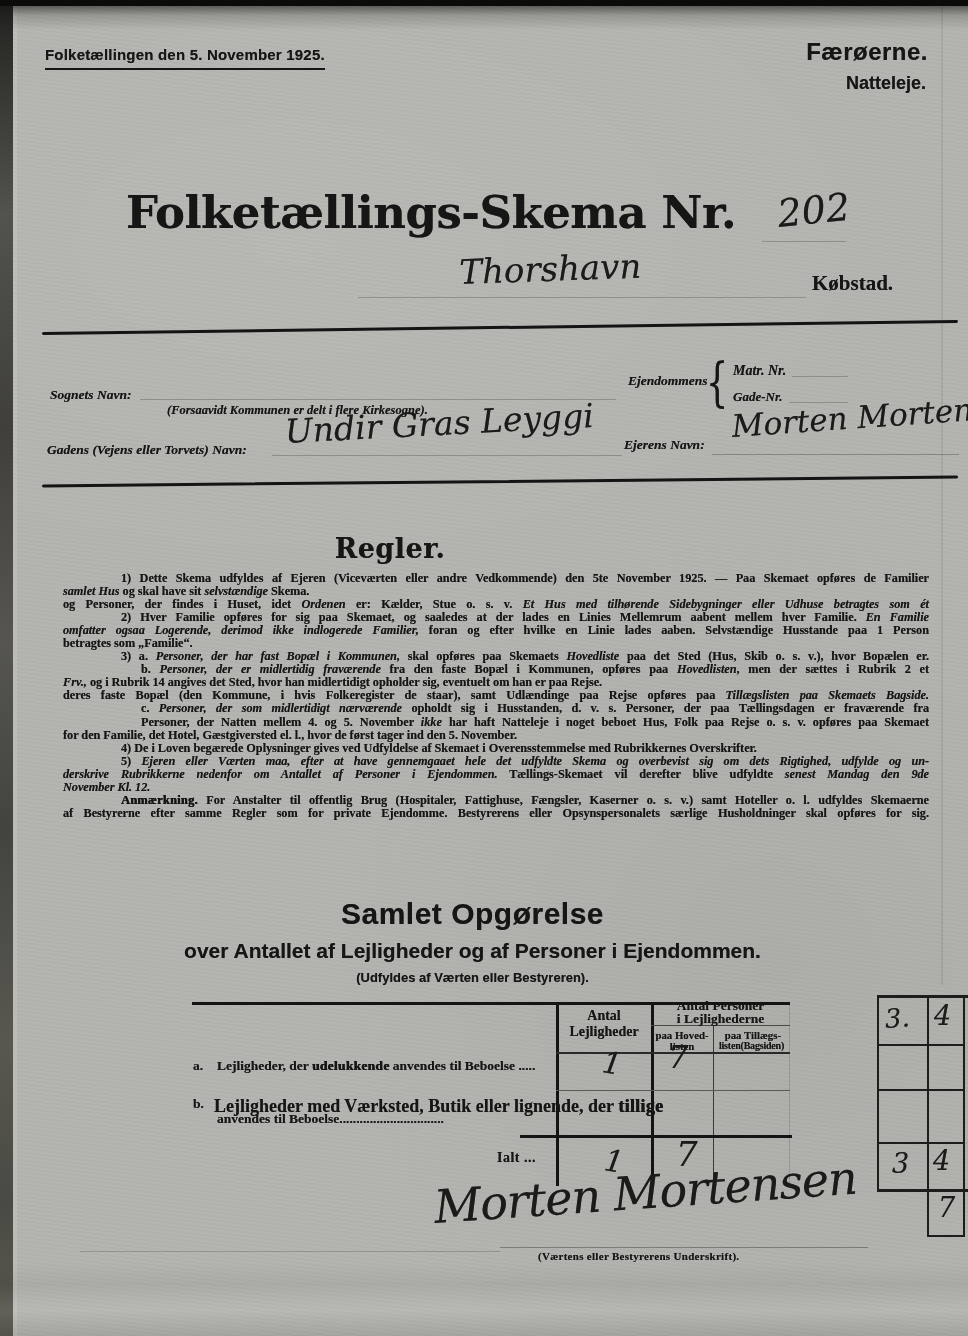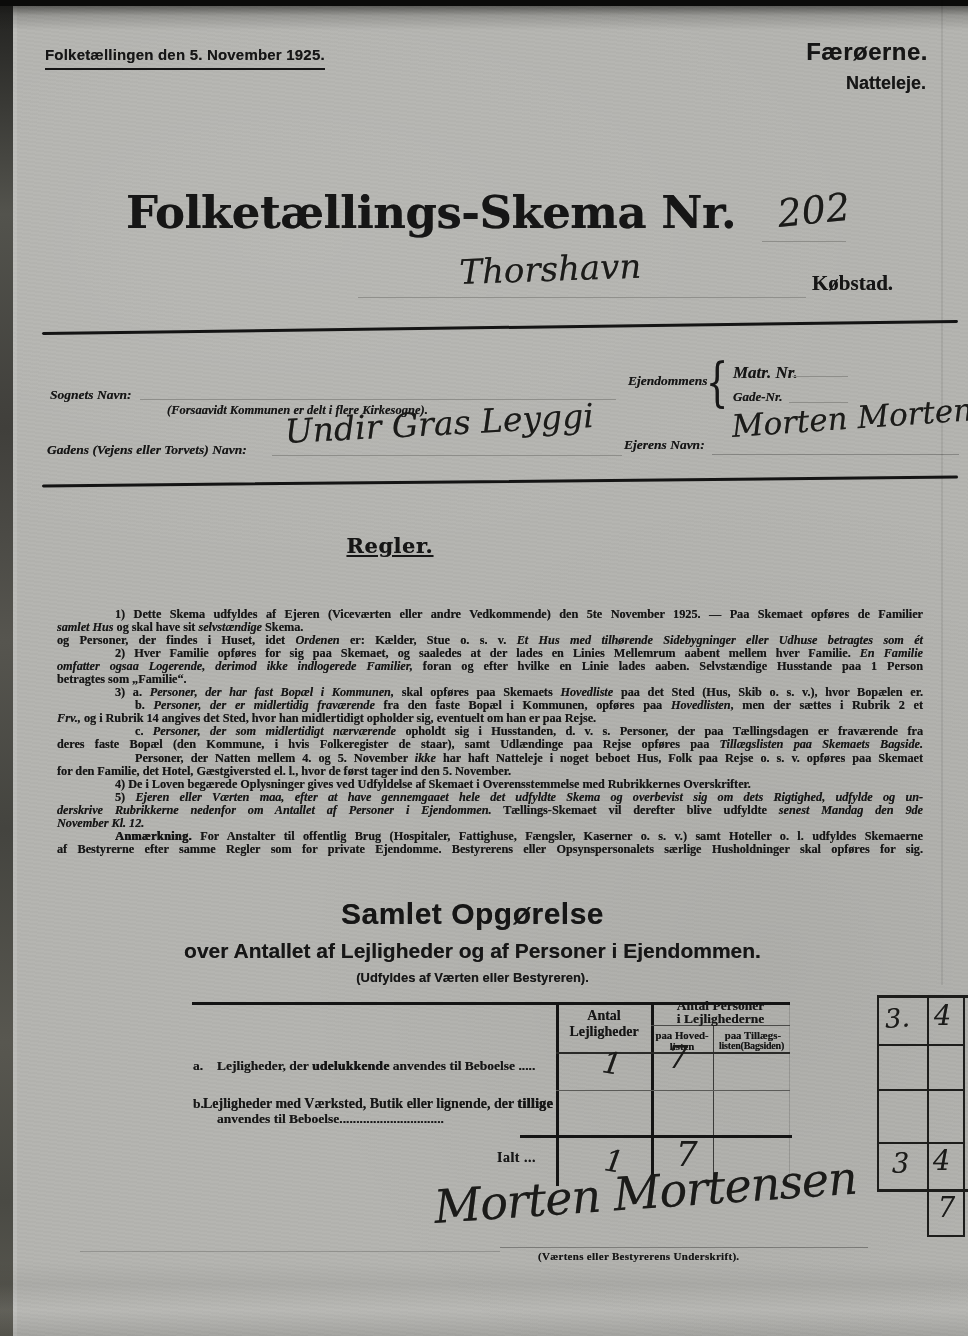--- a/index.html
+++ b/index.html
@@ -68,48 +68,48 @@
   <div class="abs b ink" style="left:812px;top:271px;font-size:21px;">Købstad.</div>
 
   <div class="abs blackline" style="left:42px;top:326px;width:916px;height:3.2px;transform:rotate(-0.75deg);border-radius:2px;"></div>
 
   <div class="abs bi ink" style="left:50px;top:387px;font-size:13.5px;">Sognets Navn:</div>
   <div class="abs hline" style="left:140px;top:399px;width:476px;"></div>
   <div class="abs bi ink" style="left:167px;top:403px;font-size:12.5px;">(Forsaavidt Kommunen er delt i flere Kirkesogne).</div>
 
   <div class="abs bi ink" style="left:628px;top:373px;font-size:13.5px;">Ejendommens</div>
   <div class="abs tserif ink" style="left:706px;top:352px;font-size:50px;transform:scaleX(.7) scaleY(1.05);transform-origin:left top;font-weight:normal;">{</div>
-  <div class="abs bi ink" style="left:733px;top:363px;font-size:17px;">Matr. Nr.</div>
+  <div class="abs bi ink" style="left:733px;top:363px;font-size:14px;">Matr. Nr.</div>
   <div class="abs hline" style="left:792px;top:376px;width:56px;"></div>
   <div class="abs bi ink" style="left:733px;top:389px;font-size:13px;">Gade-Nr.</div>
   <div class="abs hline" style="left:789px;top:402px;width:59px;"></div>
 
   <div class="abs bi ink" style="left:47px;top:442px;font-size:13.5px;">Gadens (Vejens eller Torvets) Navn:</div>
   <div class="abs hline" style="left:272px;top:455px;width:350px;"></div>
   <div class="abs hw" style="left:286px;top:412px;font-size:33px;transform:rotate(-3deg);">Undir Gras Leyggi</div>
 
   <div class="abs bi ink" style="left:624px;top:437px;font-size:13.5px;">Ejerens Navn:</div>
   <div class="abs hline" style="left:712px;top:454px;width:247px;background:rgba(0,0,0,.25);"></div>
   <div class="abs hw" style="left:733px;top:408px;font-size:31px;transform:rotate(-4deg);">Morten Mortensen</div>
 
   <div class="abs blackline" style="left:42px;top:480px;width:916px;height:3px;transform:rotate(-0.55deg);border-radius:2px;"></div>
 
-  <div class="abs tserif b ink ctr" style="left:0;top:533px;width:780px;font-size:21px;letter-spacing:.5px;text-decoration:underline;">Regler.</div>
-  <div id="rules-lines" class="abs ink" style="left:57px;top:572px;margin-top:36px;">
+  <div class="abs tserif b ink ctr" style="left:0;top:533px;width:780px;font-size:27px;letter-spacing:.5px;">Regler.</div>
+  <div id="rules-lines" class="abs ink" style="left:63px;top:572px;">
       <div class="ln ind1 jst"><span>1) Dette Skema udfyldes af Ejeren (Viceværten eller andre Vedkommende) den 5te November 1925. — Paa Skemaet opføres de Familier</span></div>
       <div class="ln"><span class="i">samlet Hus</span><span> og skal have sit </span><span class="i">selvstændige</span><span> Skema.</span></div>
       <div class="ln jst"><span>og Personer, der findes i Huset, idet </span><span class="i">Ordenen</span><span> er: Kælder, Stue o. s. v.  </span><span class="i">Et Hus med tilhørende Sidebygninger eller Udhuse betragtes som ét</span></div>
       <div class="ln ind1 jst"><span>2) Hver Familie opføres for sig paa Skemaet, og saaledes at der lades en Linies Mellemrum aabent mellem hver Familie.  </span><span class="i">En Familie</span></div>
       <div class="ln jst"><span class="i">omfatter ogsaa Logerende, derimod ikke indlogerede Familier,</span><span> foran og efter hvilke en Linie lades aaben.  Selvstændige Husstande paa 1 Person</span></div>
       <div class="ln"><span>betragtes som „Familie“.</span></div>
       <div class="ln ind1 jst"><span>3) a. </span><span class="i">Personer, der har fast Bopæl i Kommunen,</span><span> skal opføres paa Skemaets </span><span class="i">Hovedliste</span><span> paa det Sted (Hus, Skib o. s. v.), hvor Bopælen er.</span></div>
       <div class="ln ind2 jst"><span>b. </span><span class="i">Personer, der er midlertidig fraværende</span><span> fra den faste Bopæl i Kommunen, opføres paa </span><span class="i">Hovedlisten</span><span>, men der sættes i Rubrik 2 et</span></div>
       <div class="ln"><span class="i">Frv.,</span><span> og i Rubrik 14 angives det Sted, hvor han midlertidigt opholder sig, eventuelt om han er paa Rejse.</span></div>
+      <div class="ln jst"><span>deres faste Bopæl (den Kommune, i hvis Folkeregister de staar), samt Udlændinge paa Rejse opføres paa </span><span class="i">Tillægslisten paa Skemaets Bagside.</span></div>
       <div class="ln ind2 jst"><span>c. </span><span class="i">Personer, der som midlertidigt nærværende</span><span> opholdt sig i Husstanden, d. v. s. Personer, der paa Tællingsdagen er fraværende fra</span></div>
-      <div class="ln jst"><span>deres faste Bopæl (den Kommune, i hvis Folkeregister de staar), samt Udlændinge paa Rejse opføres paa </span><span class="i">Tillægslisten paa Skemaets Bagside.</span></div>
       <div class="ln ind2 jst"><span>Personer, der Natten mellem 4. og 5. November </span><span class="i">ikke</span><span> har haft Natteleje i noget beboet Hus, Folk paa Rejse o. s. v. opføres paa Skemaet</span></div>
       <div class="ln"><span>for den Familie, det Hotel, Gæstgiversted el. l., hvor de først tager ind den 5. November.</span></div>
       <div class="ln ind1"><span>4) De i Loven begærede Oplysninger gives ved Udfyldelse af Skemaet i Overensstemmelse med Rubrikkernes Overskrifter.</span></div>
       <div class="ln ind1 jst"><span>5) </span><span class="i">Ejeren eller Værten maa, efter at have gennemgaaet hele det udfyldte Skema og overbevist sig om dets Rigtighed, udfylde og un-</span></div>
       <div class="ln jst"><span class="i">derskrive Rubrikkerne nedenfor om Antallet af Personer i Ejendommen.</span><span>  Tællings-Skemaet vil derefter blive udfyldte </span><span class="i">senest Mandag den 9de</span></div>
       <div class="ln"><span class="i">November Kl. 12.</span></div>
       <div class="ln ind1 jst"><span class="xb">Anmærkning.</span><span>  For Anstalter til offentlig Brug (Hospitaler, Fattighuse, Fængsler, Kaserner o. s. v.) samt Hoteller o. l. udfyldes Skemaerne</span></div>
       <div class="ln jst"><span>af Bestyrerne efter samme Regler som for private Ejendomme.  Bestyrerens eller Opsynspersonalets særlige Husholdninger skal opføres for sig.</span></div>
     </div>
 
@@ -134,21 +134,21 @@
   <div class="abs tbl-h ink ctr" style="left:651px;top:998px;width:139px;font-size:13.5px;">Antal Personer</div>
   <div class="abs tbl-h ink ctr" style="left:651px;top:1011px;width:139px;font-size:13.5px;">i Lejlighederne</div>
   <div class="abs tbl-h ink ctr" style="left:651px;top:1029px;width:62px;font-size:10.8px;">paa Hoved-</div>
   <div class="abs tbl-h ink ctr" style="left:651px;top:1040px;width:62px;font-size:10.8px;">listen</div>
   <div class="abs tbl-h ink ctr" style="left:713px;top:1029px;width:68px;font-size:10.8px;text-align:right;">paa Tillægs-</div>
   <div class="abs tbl-h ink ctr" style="left:713px;top:1040px;width:77px;font-size:10px;letter-spacing:-.2px;">listen(Bagsiden)</div>
 
   <div class="abs b ink" style="left:193px;top:1058px;font-size:13.5px;">a.</div>
   <div class="abs b ink" style="left:217px;top:1058px;font-size:13.5px;"><span>Lejligheder, der </span><span class="xb">udelukkende</span><span> anvendes til Beboelse .....</span></div>
   <div class="abs b ink" style="left:193px;top:1096px;font-size:13.5px;">b.</div>
-  <div class="abs b ink" style="left:203px;top:1096px;font-size:14px;"><span>Lejligheder med Værksted, Butik eller lignende, der </span><span class="xb">tillige</span></div>
+  <div class="abs b ink" style="left:214px;top:1096px;font-size:18px;"><span>Lejligheder med Værksted, Butik eller lignende, der </span><span class="xb">tillige</span></div>
   <div class="abs b ink" style="left:217px;top:1111px;font-size:13.5px;">anvendes til Beboelse...............................</div>
   <div class="abs b ink" style="left:497px;top:1150px;font-size:14px;letter-spacing:.5px;">Ialt ...</div>
 
   <div class="abs hw" style="left:600px;top:1044px;font-size:30px;transform:rotate(9deg);">1</div>
   <div class="abs hw" style="left:668px;top:1038px;font-size:32px;">7</div>
   <div class="abs hw" style="left:602px;top:1142px;font-size:30px;transform:rotate(9deg);">1</div>
   <div class="abs hw" style="left:676px;top:1134px;font-size:34px;">7</div>
 
   <div>
     <div class="abs" style="left:877px;top:995px;width:2px;height:196px;background:#1d1d1b;"></div>

